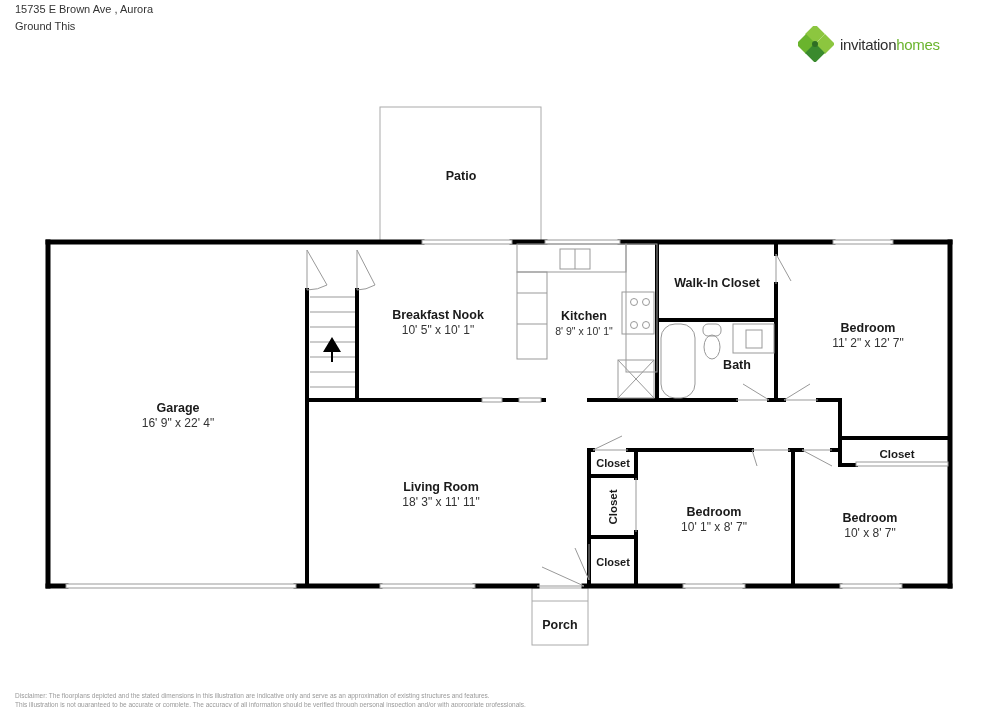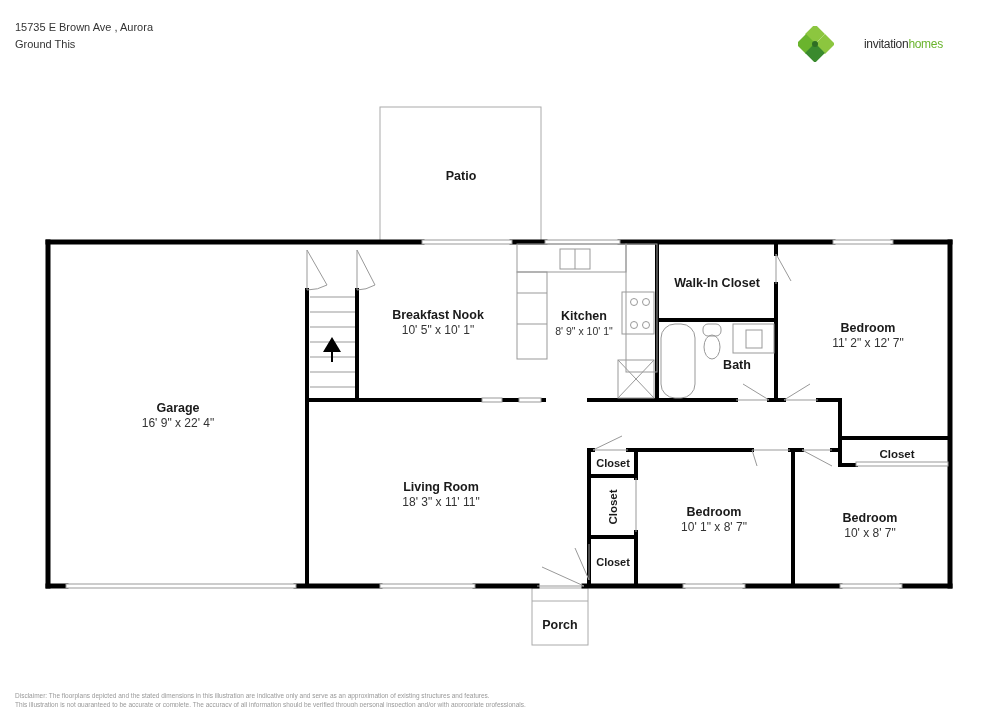--- a/index.html
+++ b/index.html
@@ -1,19 +1,19 @@
 <!DOCTYPE html>
 <html><head>
 <meta charset="utf-8">
 <style>
   html, body { margin:0; padding:0; background:#ffffff; }
   body { width:1000px; height:707px; position:relative; overflow:hidden; font-family:"Liberation Sans", sans-serif; color:#222; }
-  .addr { position:absolute; left:15px; top:19px; font-size:11px; line-height:17px; color:#333; }
+  .addr { position:absolute; left:15px; top:1px; font-size:11px; line-height:17px; color:#333; }
   .logo { position:absolute; left:798px; top:26px; display:flex; align-items:center; gap:6px; }
-  .logo-text { font-size:12px; letter-spacing:-0.3px;margin-left:24px; }
+  .logo-text { font-size:15px; letter-spacing:-0.3px; }
   .logo-a { color:#2f2f2f; }
   .logo-b { color:#6ab42d; }
   .disclaimer { position:absolute; left:15px; top:691px; font-size:6.5px; color:#999; line-height:9px; white-space:nowrap; }
   svg.plan { position:absolute; left:0; top:0; }
   .room-name { font-size:12.5px; font-weight:bold; fill:#1a1a1a; text-anchor:middle; font-family:"Liberation Sans", sans-serif; }
   .room-dim { font-size:12px; fill:#333; text-anchor:middle; font-family:"Liberation Sans", sans-serif; }
   .small-name { font-size:11.5px; font-weight:bold; fill:#1a1a1a; text-anchor:middle; font-family:"Liberation Sans", sans-serif; }
 </style>
 </head>
 <body>

